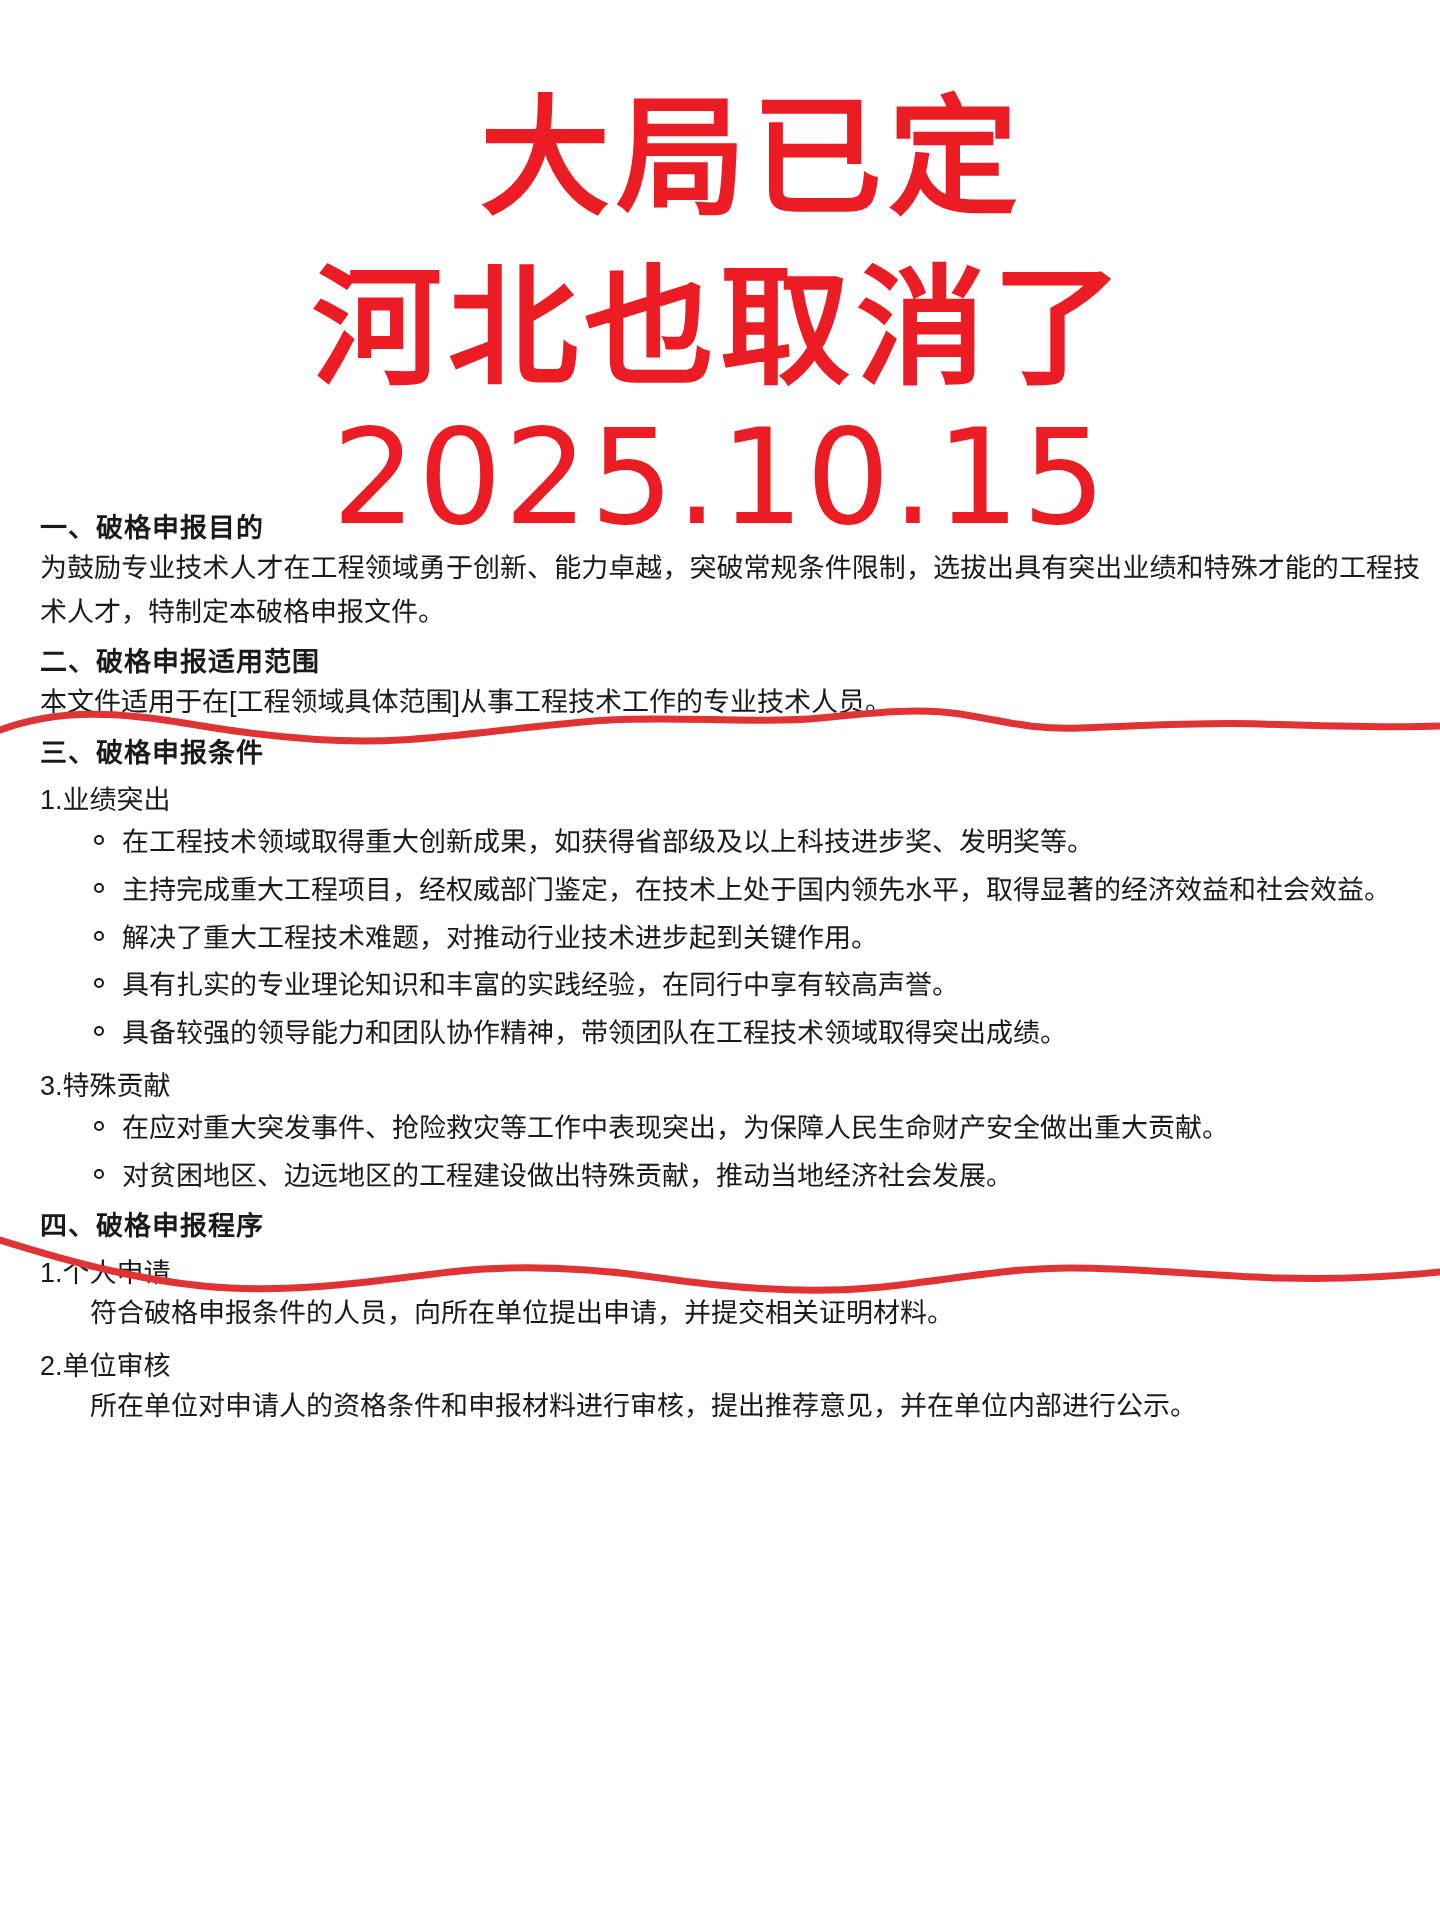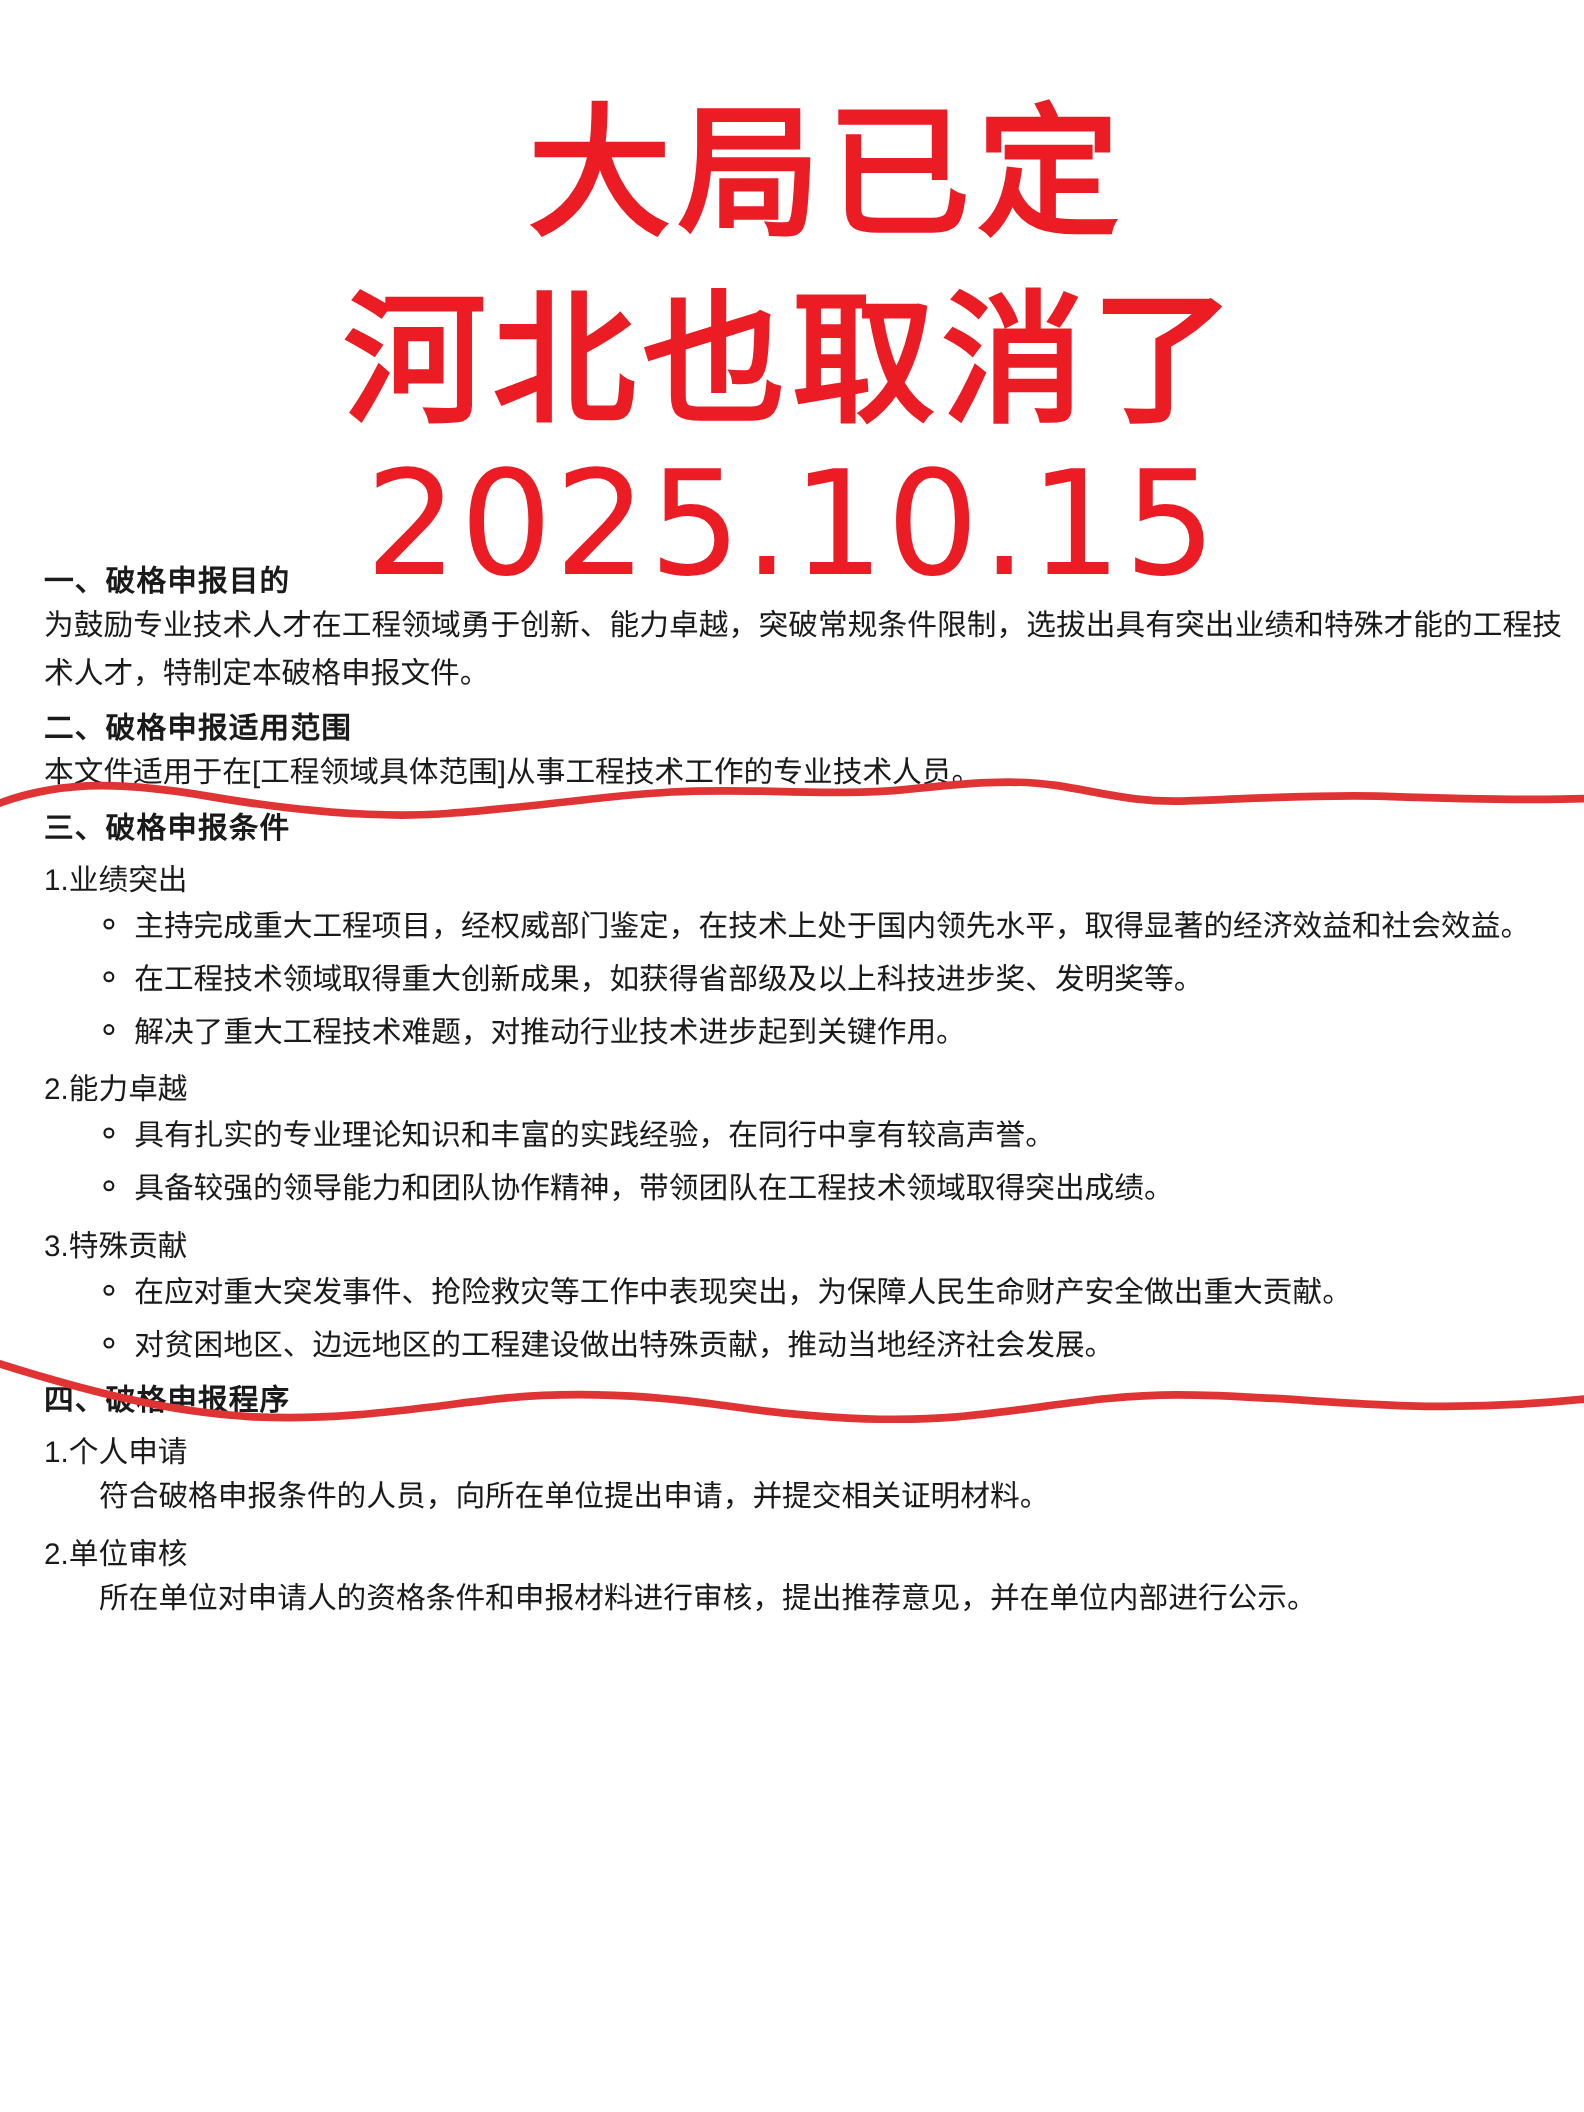--- a/index.html
+++ b/index.html
@@ -132,26 +132,25 @@
   <div class="section-head">一、破格申报目的</div>
   <p class="para">为鼓励专业技术人才在工程领域勇于创新、能力卓越，突破常规条件限制，选拔出具有突出业绩和特殊才能的工程技术人才，特制定本破格申报文件。</p>
 
   <div class="section-head">二、破格申报适用范围</div>
   <p class="para">本文件适用于在[工程领域具体范围]从事工程技术工作的专业技术人员。</p>
 
   <div class="section-head">三、破格申报条件</div>
 
   <div class="sub-head">1.业绩突出</div>
   <ul class="bullets">
+    <li><span class="dot"></span><span>在工程技术领域取得重大创新成果，如获得省部级及以上科技进步奖、发明奖等。</span></li>
     <li><span class="dot"></span><span>主持完成重大工程项目，经权威部门鉴定，在技术上处于国内领先水平，取得显著的经济效益和社会效益。</span></li>
-    <li><span class="dot"></span><span>在工程技术领域取得重大创新成果，如获得省部级及以上科技进步奖、发明奖等。</span></li>
     <li><span class="dot"></span><span>解决了重大工程技术难题，对推动行业技术进步起到关键作用。</span></li>
   </ul>
 
-  <div class="sub-head">2.能力卓越</div>
   <ul class="bullets">
     <li><span class="dot"></span><span>具有扎实的专业理论知识和丰富的实践经验，在同行中享有较高声誉。</span></li>
     <li><span class="dot"></span><span>具备较强的领导能力和团队协作精神，带领团队在工程技术领域取得突出成绩。</span></li>
   </ul>
 
   <div class="sub-head">3.特殊贡献</div>
   <ul class="bullets">
     <li><span class="dot"></span><span>在应对重大突发事件、抢险救灾等工作中表现突出，为保障人民生命财产安全做出重大贡献。</span></li>
     <li><span class="dot"></span><span>对贫困地区、边远地区的工程建设做出特殊贡献，推动当地经济社会发展。</span></li>
   </ul>

